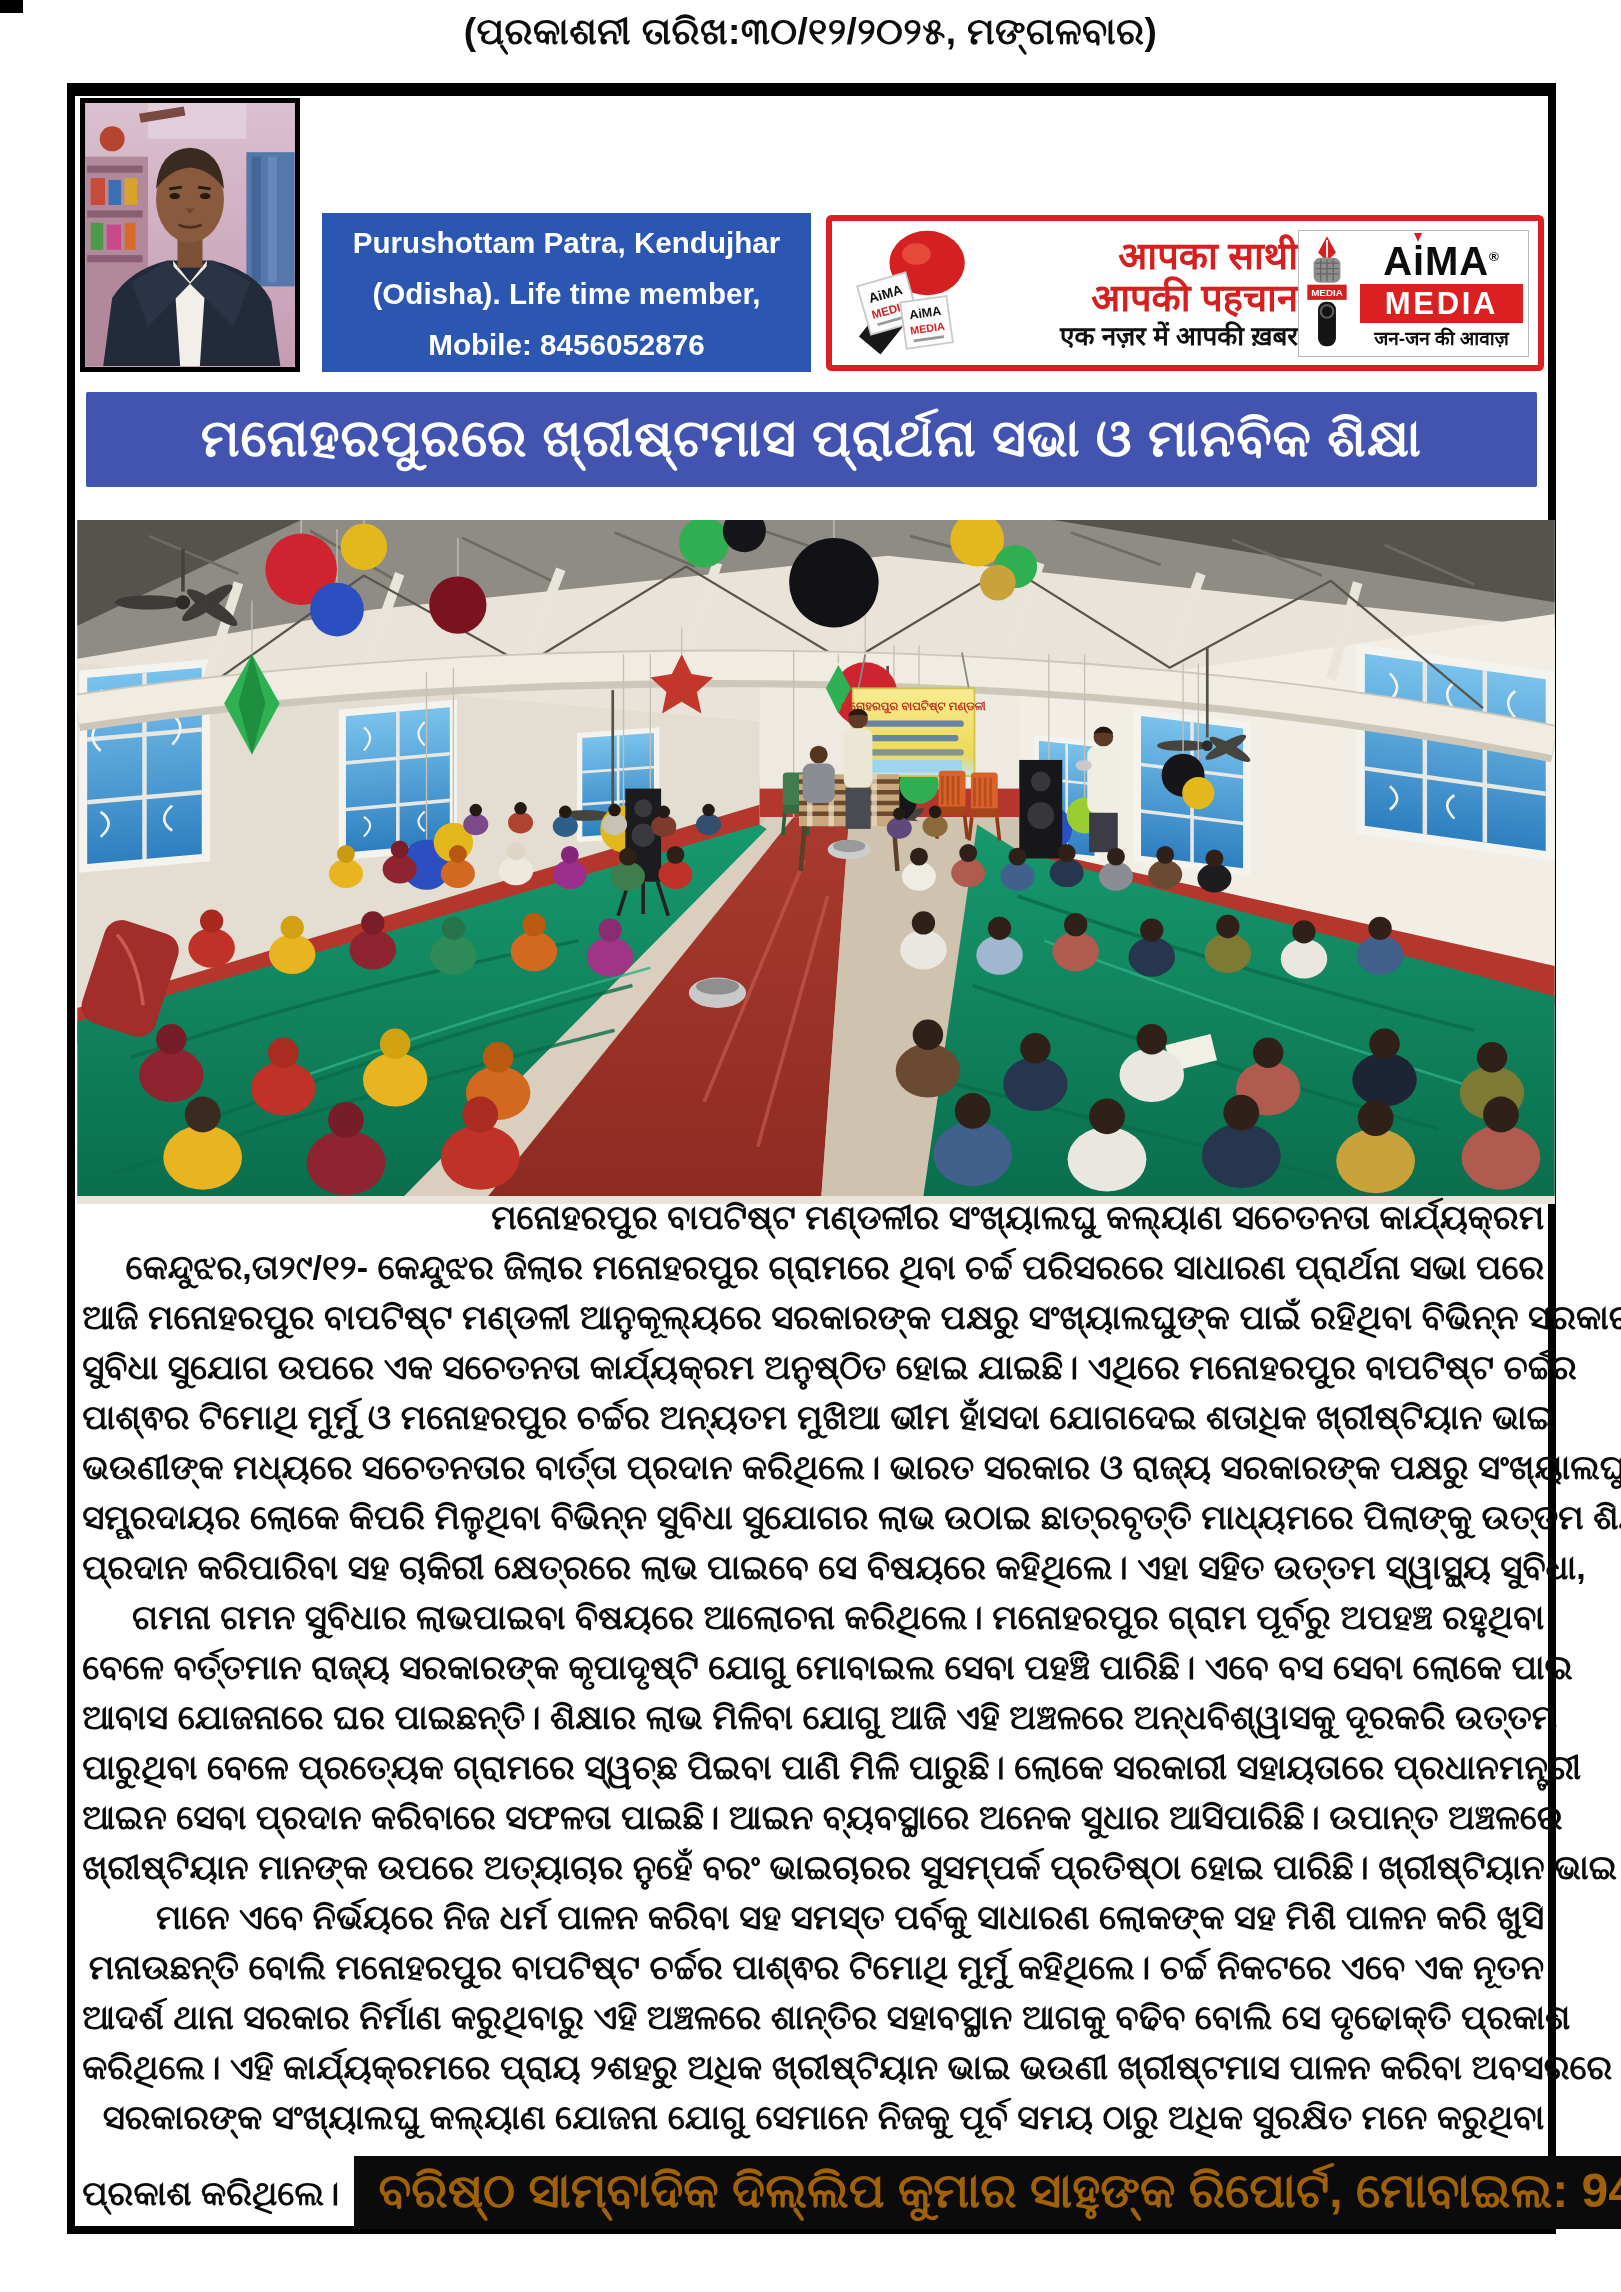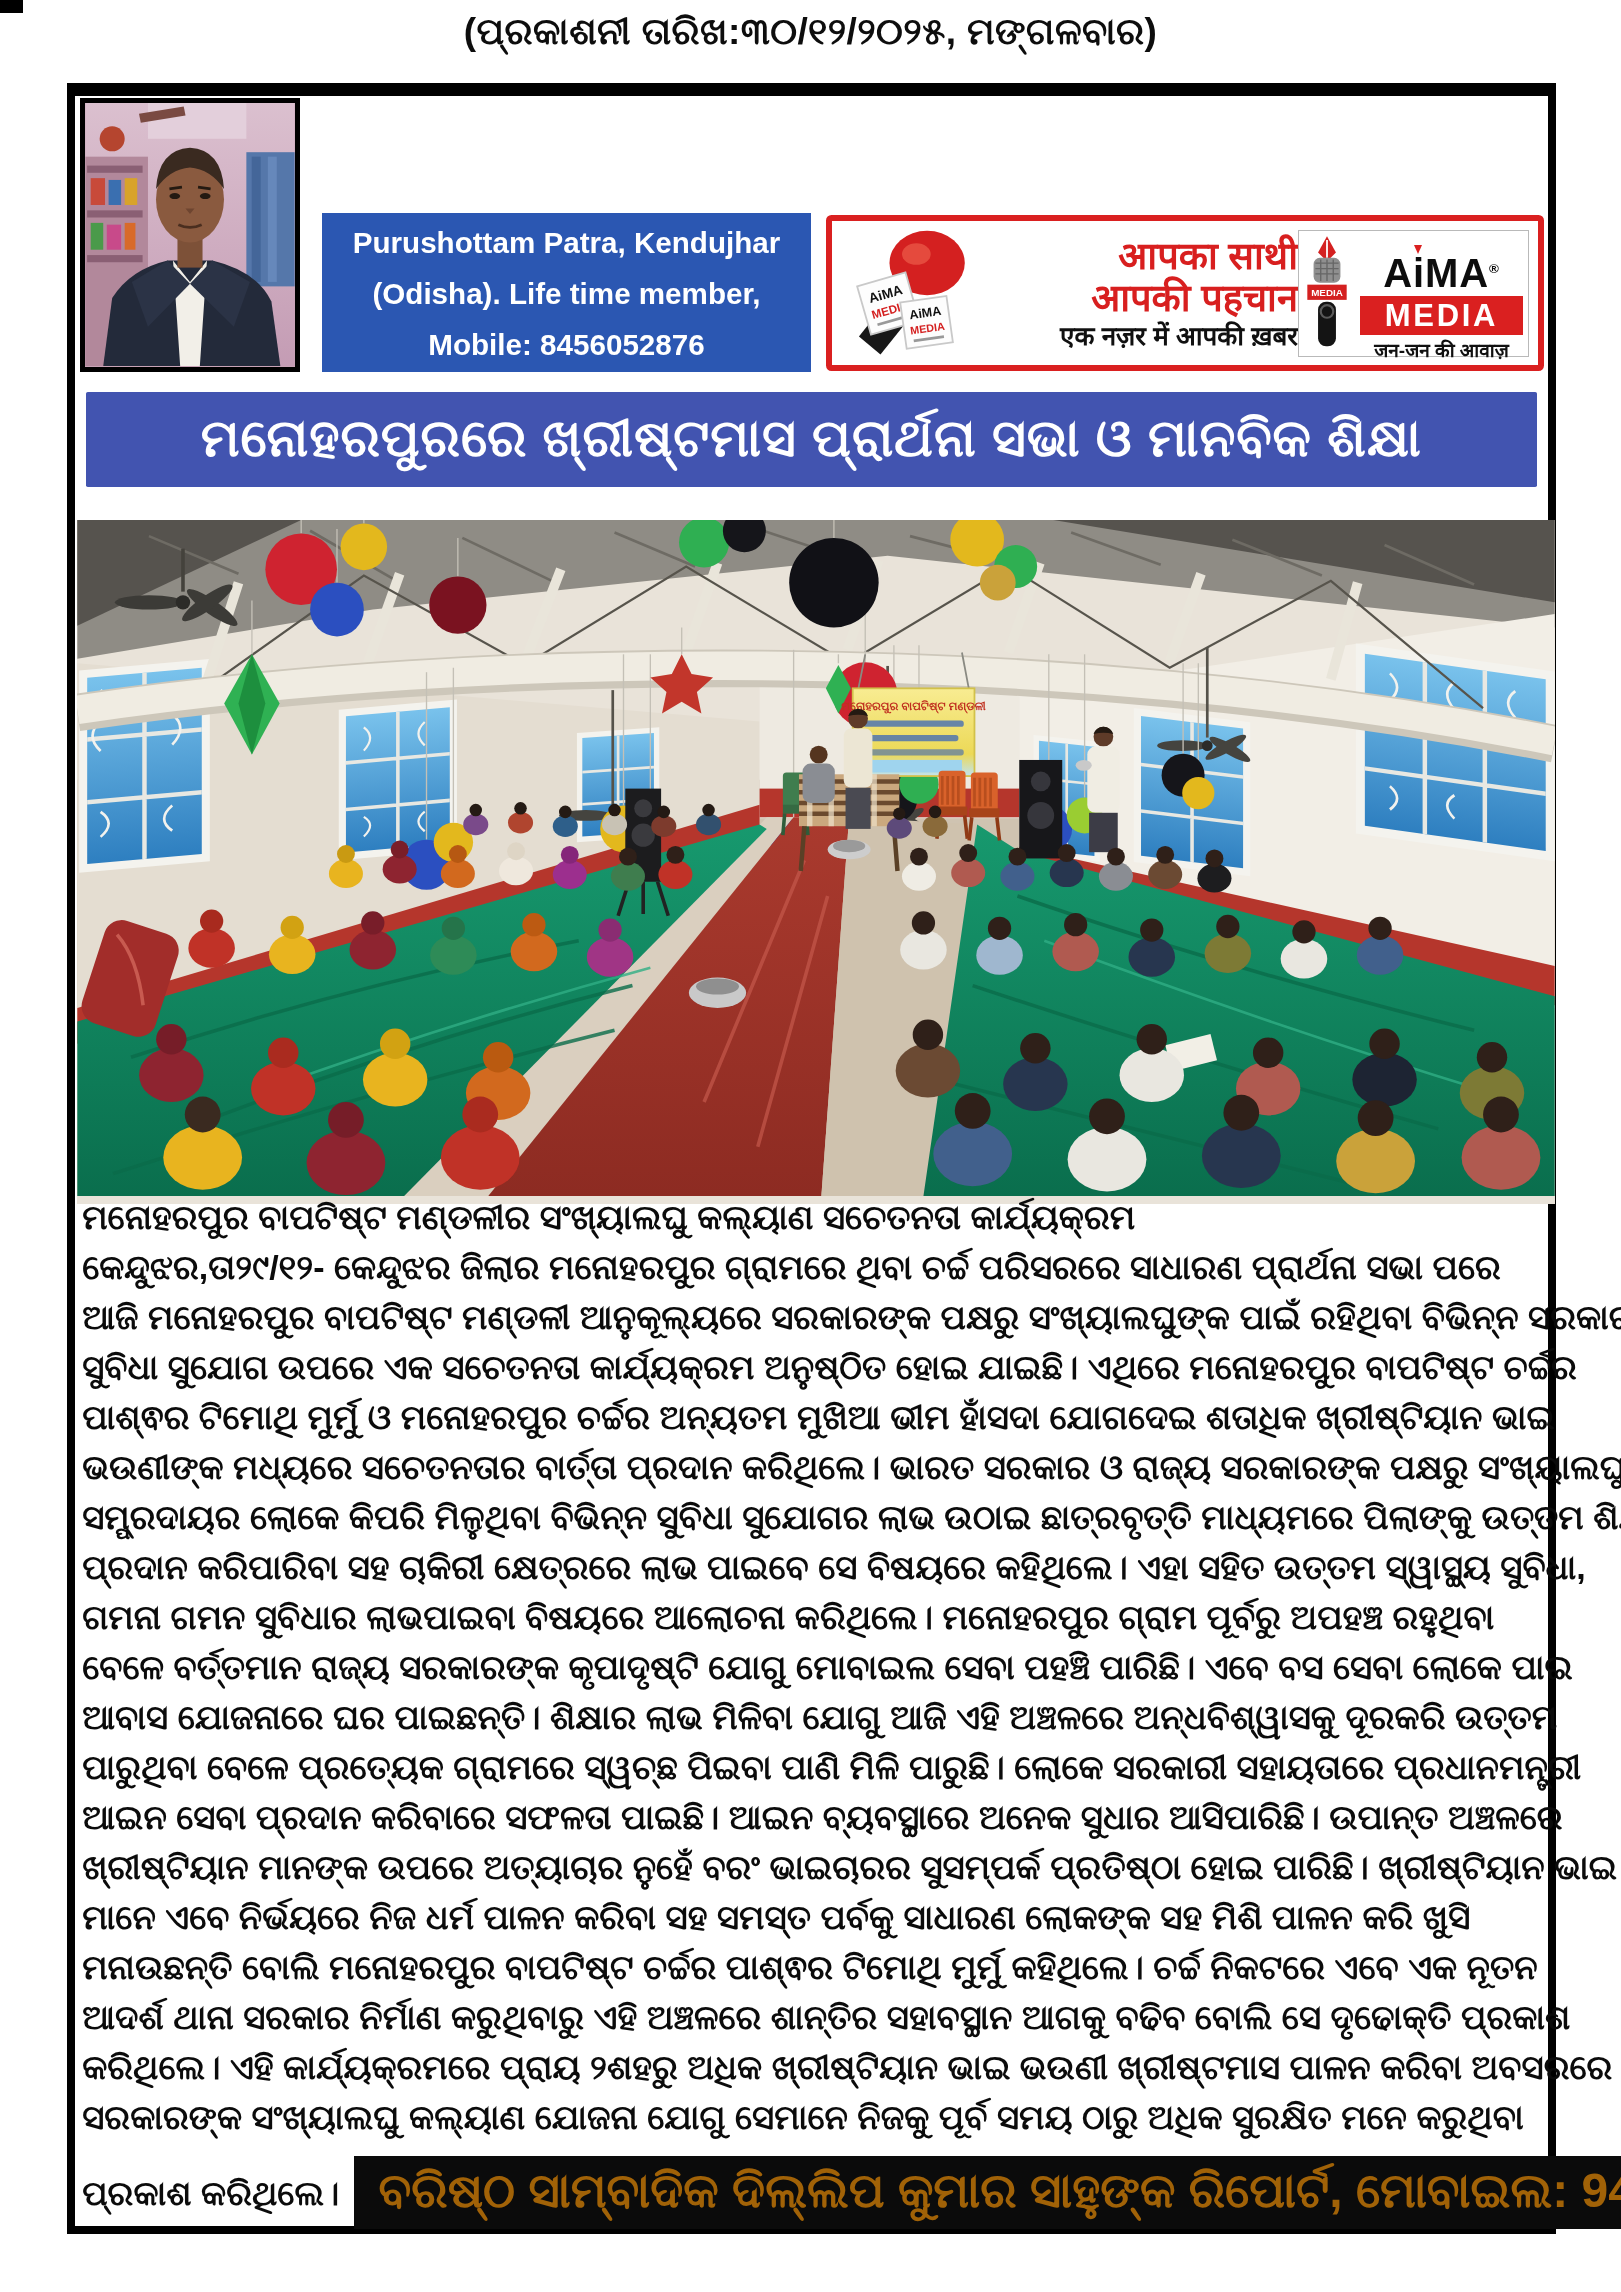--- a/index.html
+++ b/index.html
@@ -51,21 +51,21 @@
     display:flex;align-items:center;justify-content:space-between;padding:0 9px;
   }
   .taglines{text-align:right;flex:1;line-height:1.12;}
   .tagline-red{color:#d81f1f;font-size:38px;font-weight:bold;}
   .tagline-black{color:#101010;font-size:26px;font-weight:bold;margin-top:2.7px;}
   .brand-unit{
     width:231px;height:127px;border:1.8px solid #b9b9b9;background:#fff;
     display:flex;align-items:stretch;flex:0 0 auto;
   }
   .brand-mic{width:56px;flex:0 0 auto;}
-  .brand-text{flex:1;text-align:center;padding-top:16px;}
+  .brand-text{flex:1;text-align:center;padding-top:4px;}
   .brand-word{font-size:40px;font-weight:bold;color:#0d0d0d;letter-spacing:0.9px;line-height:43px;}
   .brand-i{position:relative;}
   .brand-i::after{
     content:"";position:absolute;left:0.9px;top:-6.3px;width:0;height:0;
     border-left:4.5px solid transparent;border-right:4.5px solid transparent;
     border-top:9.9px solid var(--accent-red);
   }
   .brand-reg{font-size:13.4px;vertical-align:super;font-weight:bold;}
   .brand-media{
     margin:0.9px 5.4px 0 5.4px;background:var(--accent-red);color:#fff;
@@ -74,21 +74,21 @@
   .brand-tag{font-size:19px;font-weight:bold;color:#101010;margin-top:2.7px;}
   
   .headline-bar{
     position:absolute;left:10.7px;top:296px;width:1451px;height:95px;
     background:var(--headline-bg);color:#fff;text-align:center;
     font-size:52px;font-weight:bold;line-height:93px;letter-spacing:0.9px;border-radius:1.8px;
   }
   
   .photo-frame{position:absolute;left:1.8px;top:424px;width:1478px;height:684px;overflow:hidden;background:#e9e3d9;}
   
-  .article{position:absolute;left:7.2px;top:1096px;width:1462px;}
+  .article{position:absolute;left:7.2px;top:1096px;width:1462px;text-align:right;}
   .article .line{
     font-size:34px;font-weight:700;line-height:50px;color:#0b0b0b;
     white-space:nowrap;letter-spacing:0px;
   }
   .last-row{display:flex;align-items:center;margin-top:21px;height:59px;}
   .last-row .line{flex:0 0 auto;}
   .credit-bar{
     margin-left:14.3px;background:var(--bar-black);color:#a16207;
     font-size:48px;font-weight:bold;padding:7.2px 25px 9px 25px;white-space:nowrap;
   }

